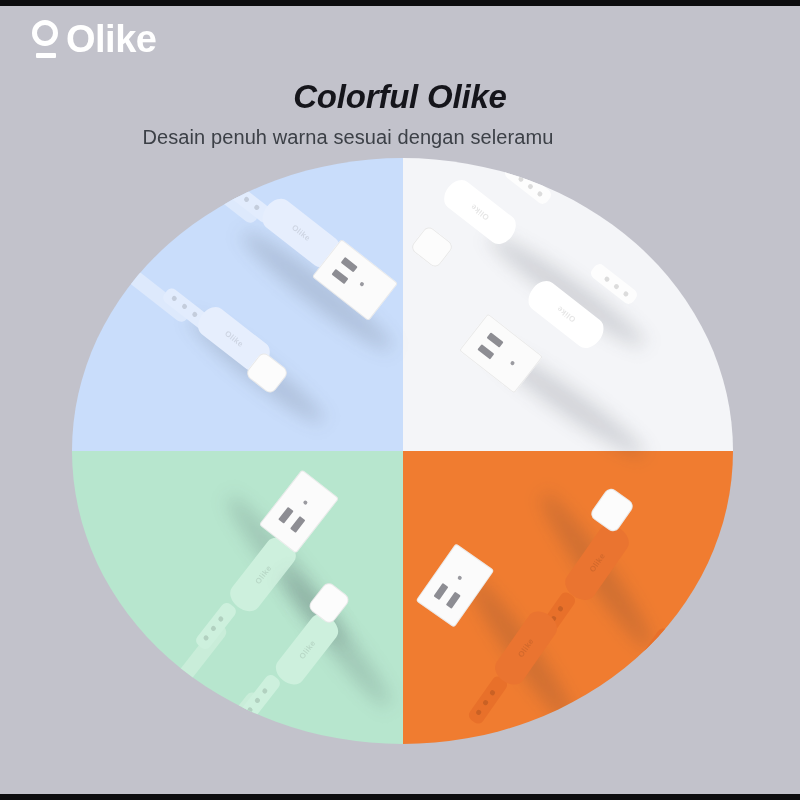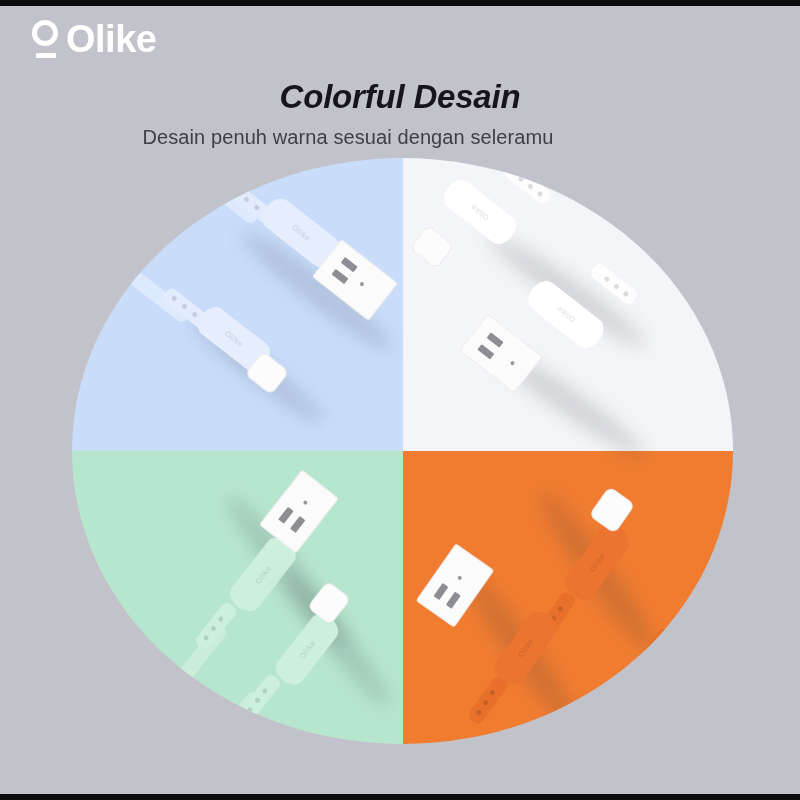--- a/index.html
+++ b/index.html
@@ -92,21 +92,21 @@
   <div class="band bot"></div>
 
   <div class="logo">
     <div class="logo-mark">
       <div class="logo-ring"></div>
       <div class="logo-bar"></div>
     </div>
     <div class="logo-word">Olike</div>
   </div>
 
-  <div class="headline">Colorful Desain</div>
+  <div class="headline">Colorful Olike</div>
   <div class="subline">Desain penuh warna sesuai dengan seleramu</div>
 
   <div class="circle">
 
     <div class="quad q-tl"></div>
     <div class="quad q-tr"></div>
     <div class="quad q-bl"></div>
     <div class="quad q-br"></div>
 
     <div>

